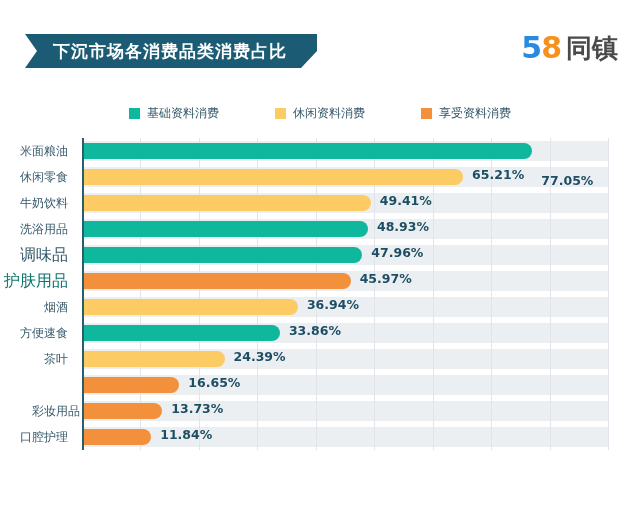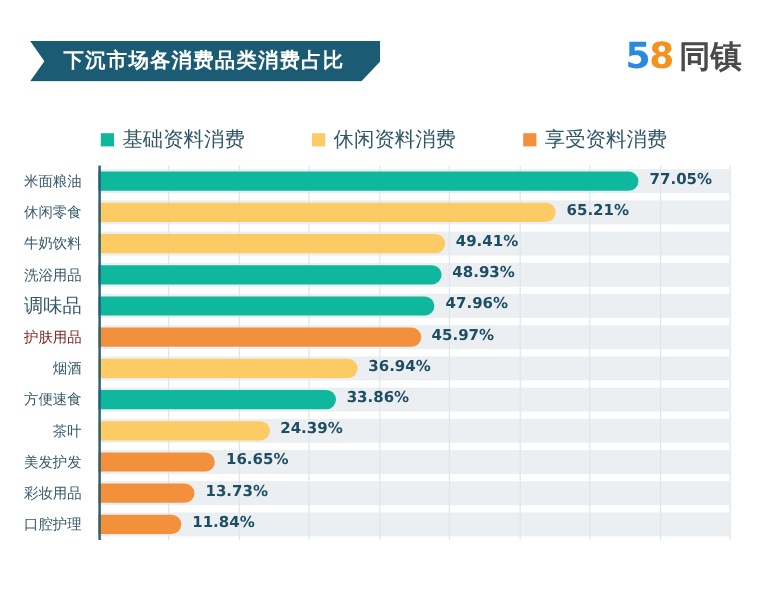--- a/index.html
+++ b/index.html
@@ -83,21 +83,21 @@
     display: flex;
     align-items: center;
     gap: 7px;
   }
   .legend-swatch {
     width: 11px;
     height: 11px;
     display: block;
   }
   .legend-label {
-    font-size: 17px;
+    font-size: 12px;
     color: #2f5566;
     white-space: nowrap;
   }
 
   
   #chart {
     position: absolute;
     left: 0;
     top: 134px;
     width: 640px;
@@ -241,21 +241,21 @@
       <div class="gridline" style="left: 116.889px; background: rgb(223, 229, 234);"></div>
       <div class="gridline" style="left: 175.333px; background: rgb(223, 229, 234);"></div>
       <div class="gridline" style="left: 233.778px; background: rgb(223, 229, 234);"></div>
       <div class="gridline" style="left: 292.222px; background: rgb(223, 229, 234);"></div>
       <div class="gridline" style="left: 350.667px; background: rgb(223, 229, 234);"></div>
       <div class="gridline" style="left: 409.111px; background: rgb(223, 229, 234);"></div>
       <div class="gridline" style="left: 467.556px; background: rgb(223, 229, 234);"></div>
       <div class="gridline" style="left: 526px; background: rgb(223, 229, 234);"></div>
       <div class="bar-row" style="top: 0px;">
         <div class="bar" style="width: 450.314px; background: rgb(15, 183, 157);"></div>
-        <span class="bar-value" style="left: 459.314px; color: rgb(29, 78, 99);">77.05%</span>
+        <span class="bar-value" style="left: 459.314px; color: rgb(29, 78, 99); margin-top: 32px;">77.05%</span>
       </div>
       <div class="bar-row" style="top: 26px;">
         <div class="bar" style="width: 381.116px; background: rgb(253, 203, 99);"></div>
         <span class="bar-value" style="left: 390.116px; color: rgb(29, 78, 99);">65.21%</span>
       </div>
       <div class="bar-row" style="top: 52px;">
         <div class="bar" style="width: 288.774px; background: rgb(253, 203, 99);"></div>
         <span class="bar-value" style="left: 297.774px; color: rgb(29, 78, 99);">49.41%</span>
       </div>
       <div class="bar-row" style="top: 78px;">
@@ -306,34 +306,31 @@
       <div class="cat-label-wrap" style="top: 52px;">
         <span style="font-size: 12px; color: rgb(54, 89, 107); white-space: nowrap;">牛奶饮料</span>
       </div>
       <div class="cat-label-wrap" style="top: 78px;">
         <span style="font-size: 12px; color: rgb(54, 89, 107); white-space: nowrap;">洗浴用品</span>
       </div>
       <div class="cat-label-wrap" style="top: 104px;">
         <span style="font-size: 16px; color: rgb(54, 89, 107); white-space: nowrap;">调味品</span>
       </div>
       <div class="cat-label-wrap" style="top: 130px;">
-        <span style="font-size: 12px; color: #7f1d1d; white-space: nowrap;">护肤用品</span>
+        <span style="font-size: 16px; color: #0f766e; white-space: nowrap;">护肤用品</span>
       </div>
       <div class="cat-label-wrap" style="top: 156px;">
         <span style="font-size: 12px; color: rgb(54, 89, 107); white-space: nowrap;">烟酒</span>
       </div>
       <div class="cat-label-wrap" style="top: 182px;">
         <span style="font-size: 12px; color: rgb(54, 89, 107); white-space: nowrap;">方便速食</span>
       </div>
       <div class="cat-label-wrap" style="top: 208px;">
         <span style="font-size: 12px; color: rgb(54, 89, 107); white-space: nowrap;">茶叶</span>
       </div>
-      <div class="cat-label-wrap" style="top: 234px;">
-        <span style="font-size: 12px; color: rgb(54, 89, 107); white-space: nowrap;">美发护发</span>
-      </div>
-      <div class="cat-label-wrap" style="top: 260px;">
+      <div class="cat-label-wrap" style="top: 260px; margin-left: 12px;">
         <span style="font-size: 12px; color: rgb(54, 89, 107); white-space: nowrap;">彩妆用品</span>
       </div>
       <div class="cat-label-wrap" style="top: 286px;">
         <span style="font-size: 12px; color: rgb(54, 89, 107); white-space: nowrap;">口腔护理</span>
       </div>
     </div>
 </div>
 
 </body></html>

